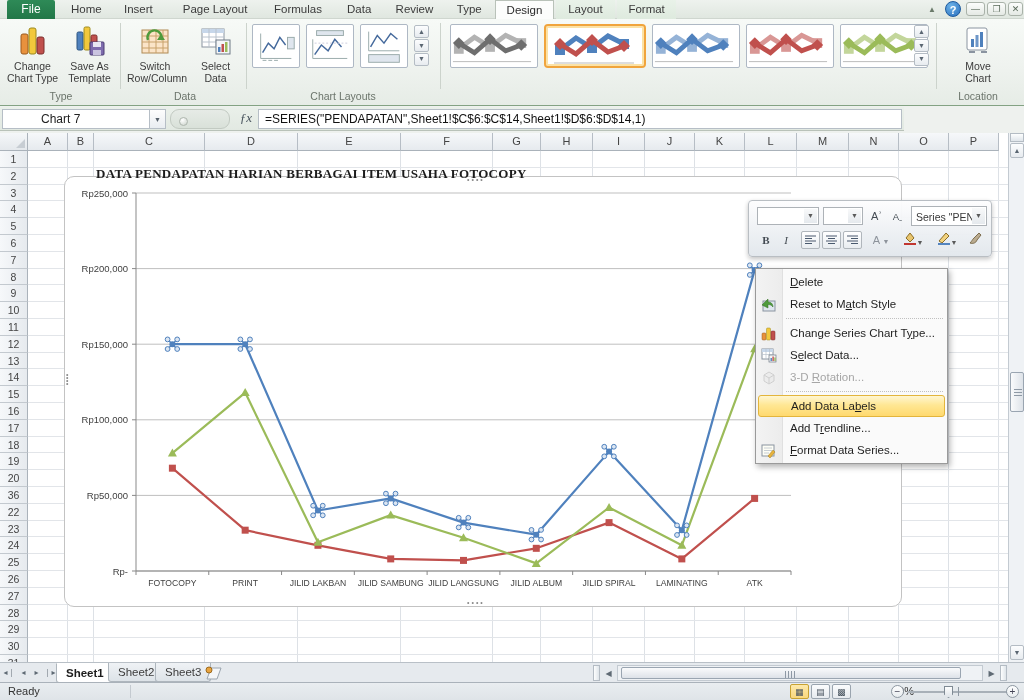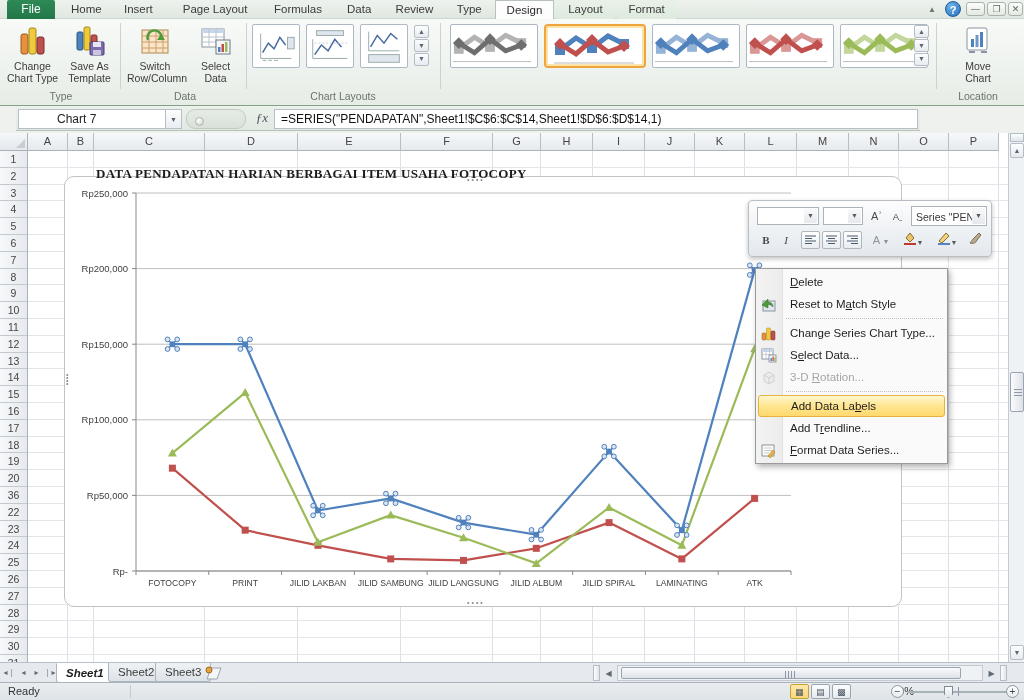--- a/index.html
+++ b/index.html
@@ -32,21 +32,21 @@
   .bigbtn { position:absolute; top:3px; width:55px; height:66px; text-align:center; border:1px solid transparent; border-radius:3px; }
   .bigbtn .blabel { font-size:10.5px; color:#3c3c3c; line-height:12px; margin-top:2px; }
   .bigbtn svg { margin-top:3px; }
   .thumb { position:absolute; top:5px; height:44px; background:#fff; border:1px solid #aeb8c4; border-radius:2px; }
   .thumb.sel { border:2px solid #f0a43c; box-shadow:0 0 0 2px #fbe2a6 inset; border-radius:4px; }
   .scrollcol { position:absolute; width:16px; }
   .scrollcol .sb { width:15px; height:13px; border:1px solid #b4bcc4; background:linear-gradient(#fcfdfe,#e7ebef);
     font-size:7px; color:#5a6672; text-align:center; line-height:12px; margin-bottom:1px; border-radius:2px; }
 
   
-  #formulabar { position:absolute; left:16px; top:107px; width:904px; height:24px;
+  #formulabar { position:absolute; left:0; top:107px; width:904px; height:24px;
     background:linear-gradient(#eaf0ea,#e2e9e2); border-bottom:1px solid #b9c2b9; }
   #namebox { position:absolute; left:2px; top:2px; width:148px; height:20px; background:#fff; border:1px solid #b6bec6;
     font-size:12px; line-height:19px; padding-left:38px; color:#222; }
   #nameboxdrop { position:absolute; left:150px; top:2px; width:16px; height:20px; background:linear-gradient(#fdfdfd,#e9edf1);
     border:1px solid #b6bec6; border-left:none; font-size:7px; color:#55606a; text-align:center; line-height:19px; }
   #fbsplit { position:absolute; left:170px; top:2px; width:60px; height:20px; background:linear-gradient(#e6ebe6,#d9e1d9);
     border:1px solid #c2cac2; border-radius:9px; }
   #fbsplit::after { content:""; position:absolute; left:8px; top:7px; width:7px; height:7px; border-radius:50%;
     background:radial-gradient(circle at 35% 30%,#fff,#c9d1c9); border:1px solid #aeb6ae; }
   #fxicon { position:absolute; left:236px; top:3px; width:20px; height:18px; font-family:"Liberation Serif",serif;
@@ -109,21 +109,21 @@
   .msep { height:7px; position:relative; }
   .msep::after { content:""; position:absolute; left:30px; right:4px; top:3px; border-top:1px dotted #c0c0c0; }
   .micon { position:absolute; left:4px; top:3px; width:17px; height:16px; }
 
   
   #tabbar { position:absolute; left:0; top:662px; width:1024px; height:20px; background:#e6eaee; border-top:1px solid #b9c0c7; }
   .navb { position:absolute; top:3px; width:13px; height:14px; color:#5f6a74; font-size:8px; text-align:center; line-height:14px; }
   .stab { position:absolute; top:0; height:19px; line-height:18px; padding:0 9px; font-size:11.5px; color:#3c3c3c;
     background:linear-gradient(#eff2f5,#dde3e8); border:1px solid #aeb6bd; border-top:none;
     border-radius:0 0 3px 3px; transform:skewX(0); }
-  .stab.active { background:#fff; font-weight:bold; color:#1d1d1d; border-top:1px solid #fff; height:20px;font-style:italic; }
+  .stab.active { background:#fff; font-weight:bold; color:#1d1d1d; border-top:1px solid #fff; height:20px; }
   #instab { position:absolute; top:3px; width:24px; height:15px; }
   #hsplitL,#hsplitR { position:absolute; top:2px; width:7px; height:16px; background:linear-gradient(90deg,#fdfefe,#dfe5ea); border:1px solid #b4bcc4; }
   #hscrolltrack { position:absolute; top:2px; height:16px; background:#eff2f5; border:1px solid #c3cad1; }
   #hthumb { position:absolute; top:1px; height:12px; border:1px solid #9aa5b1; border-radius:2px;
     background:linear-gradient(#fafbfc,#dde2e8); }
   #hthumb::after { content:""; position:absolute; left:50%; top:3px; width:12px; height:7px; margin-left:-6px;
     background:repeating-linear-gradient(90deg,#8e99a5 0 1px,transparent 1px 3px); }
 
   
   #statusbar { position:absolute; left:0; top:682px; width:1024px; height:18px;

